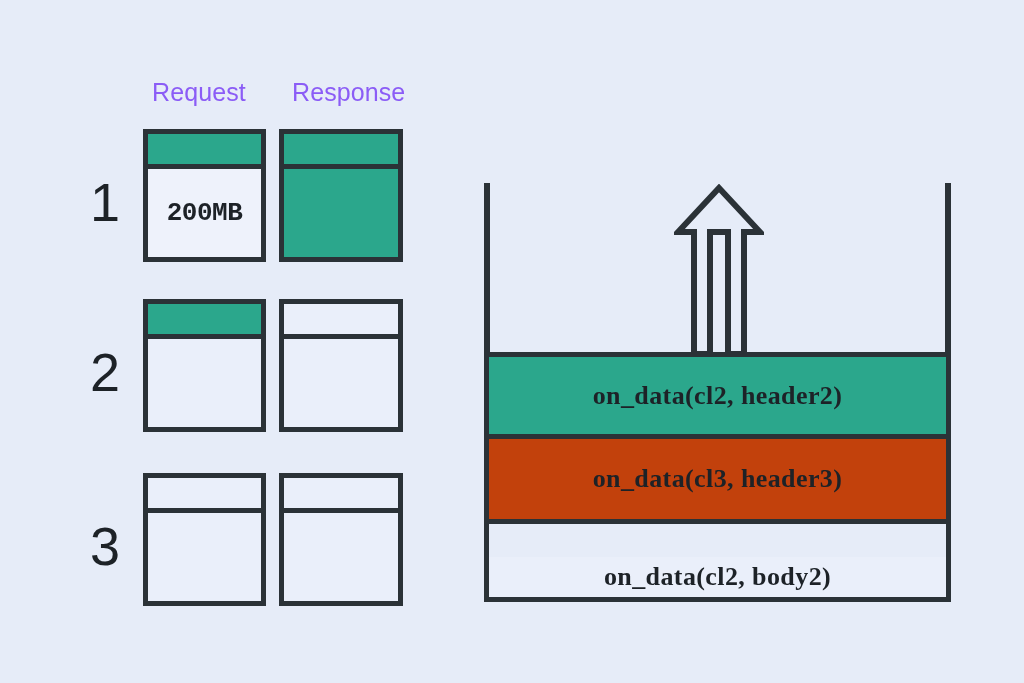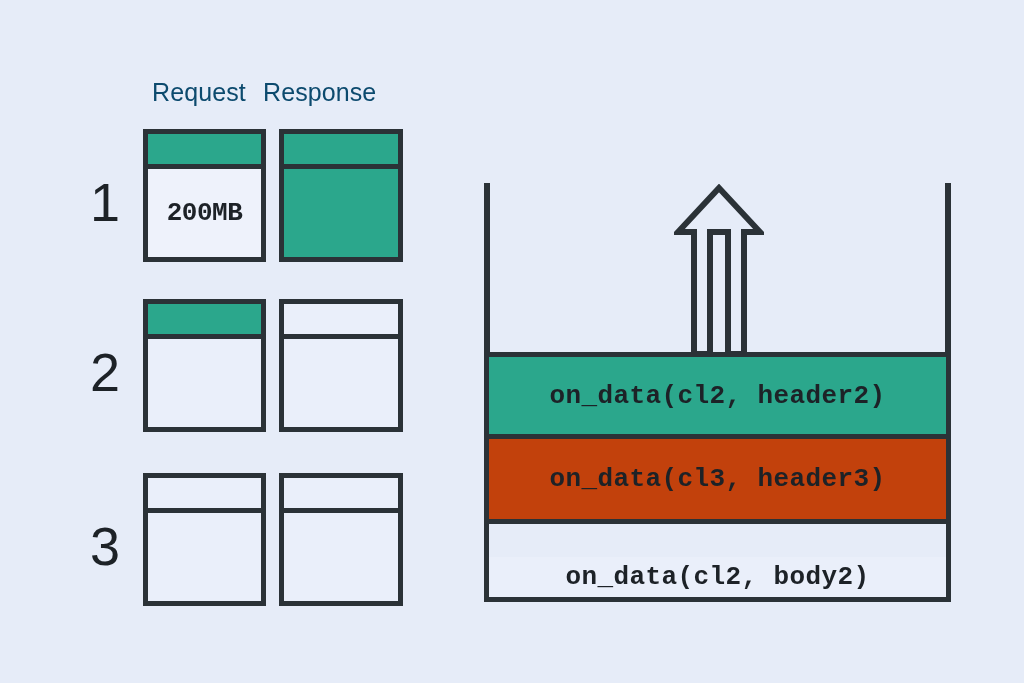--- a/index.html
+++ b/index.html
@@ -19,21 +19,21 @@
     height: 683px;
     background: #e6ecf8;
   }
 
   
   .col-head {
     position: absolute;
     font-family: "Liberation Sans", sans-serif;
     font-size: 25px;
     font-weight: 400;
-    color: #0c4a6e;
+    color: #8b5cf6;
     letter-spacing: 0.1px;
     white-space: nowrap;
   }
 
   
   .row-num {
     position: absolute;
     font-family: "Liberation Sans", sans-serif;
     font-size: 54px;
     font-weight: 400;
@@ -107,35 +107,35 @@
   }
   .frame {
     box-sizing: border-box;
     display: flex;
     align-items: center;
     justify-content: center;
     border-bottom: 5px solid #2b3237;
   }
   .frame:last-child { border-bottom: none; margin-top: 33px; }
   .frame-text {
-    font-family: Liberation Mono, monospace;
+    font-family: Liberation Serif, serif;
     font-size: 26px;
     font-weight: 700;
     color: #1d2227;
     letter-spacing: 0.4px;
     white-space: nowrap;
   }
 </style>
 </head>
 <body>
 
 <div id="stage">
 
   <div class="col-head" style="left:152px; top:78px;">Request</div>
-  <div class="col-head" style="left:263px; top:78px;">Response</div>
+  <div class="col-head" style="left:292px; top:78px;">Response</div>
 
   <div class="row-num" style="left:80px; top:175px;">1</div>
 
   <div class="pkt" style="left:143px; top:129px; width:123px; height:133px;">
     <div class="pkt-head filled"></div>
     <div class="pkt-body white">
       <span class="pkt-label">200MB</span>
     </div>
   </div>
 

